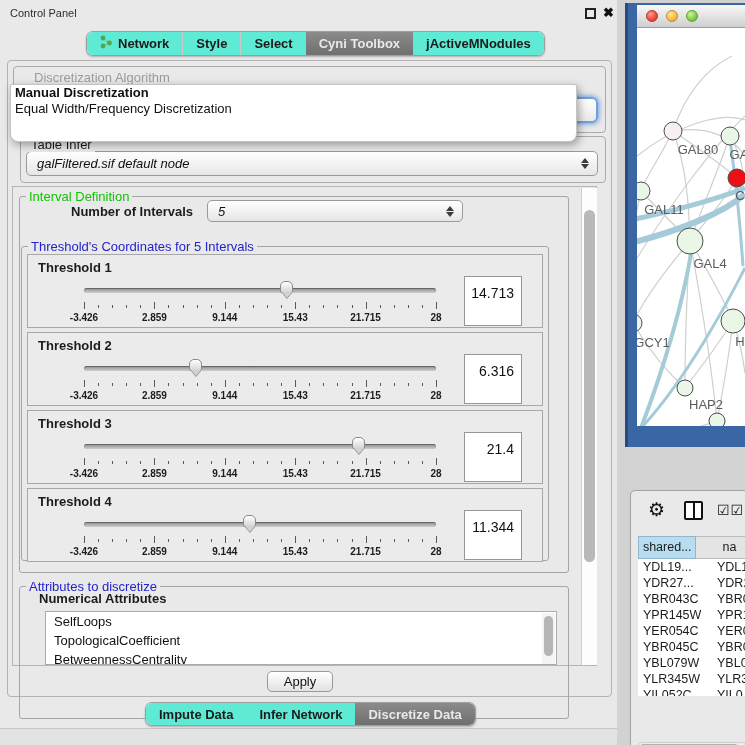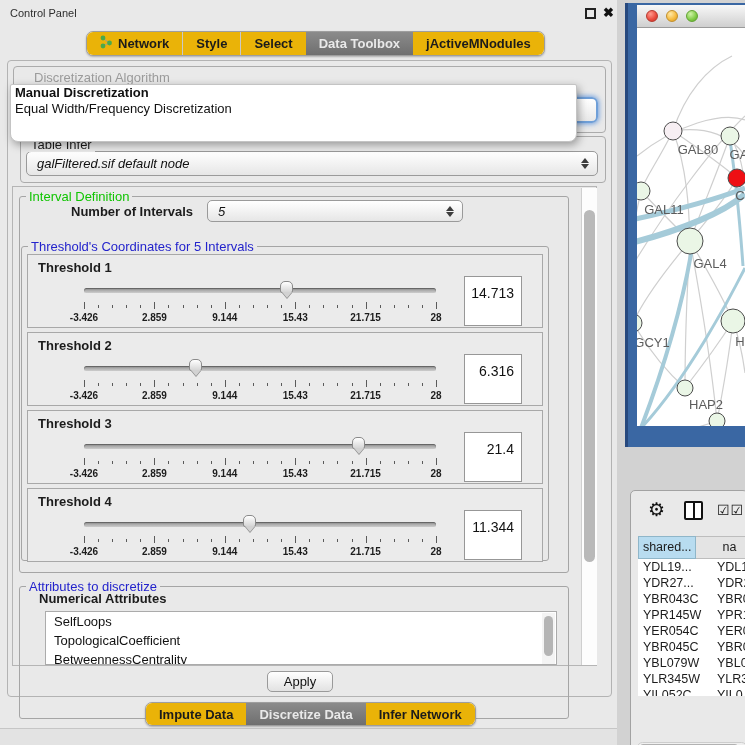--- a/index.html
+++ b/index.html
@@ -9,21 +9,21 @@
   
   .cp { position:absolute; left:0; top:0; width:620px; height:745px; background:#e9e9e9; }
   .cp-titlebar { position:absolute; left:0; top:0; width:100%; height:28px; }
   .cp-title { position:absolute; left:10px; top:7px; font-size:11px; color:#2e2e2e; }
   .float-btn { position:absolute; left:585px; top:8px; width:11px; height:11px; border:2px solid #222; background:transparent; }
   .close-btn { position:absolute; left:603px; top:5px; font-size:13px; font-weight:bold; color:#111; }
 
   .tabbar { position:absolute; display:inline-flex; align-items:stretch; background:#fff; border:1px solid #9e9e9e; border-radius:7px; overflow:hidden; box-shadow:0 1px 2px rgba(0,0,0,.25); }
   .tabbar.top { left:86px; top:31px; height:25px; }
   .tabbar.bottom { left:145px; top:702px; height:24px; }
-  .tab { display:flex; align-items:center; gap:5px; padding:0 13px; font-size:13px; font-weight:bold; color:#1b1b1b; background:#eab308; cursor:default; white-space:nowrap; }
+  .tab { display:flex; align-items:center; gap:5px; padding:0 13px; font-size:13px; font-weight:bold; color:#1b1b1b; background:#5eead4; cursor:default; white-space:nowrap; }
   .tab.sep { border-left:1px solid #c9c9c9; }
   .tab.selected { background:linear-gradient(#8b8b8b,#6f6f6f); color:#e9e9e9; border-left:none; }
   .net-glyph { width:13px; height:14px; display:inline-block; }
 
   .outer-panel { position:absolute; left:7px; top:60px; width:605px; height:637px; border:1px solid #b3b3b3; border-radius:4px; background:#e9e9e9; }
 
   
   .algo-group { position:absolute; left:13px; top:66px; width:593px; height:67px; border:1px solid #ababab; border-radius:4px; }
   .algo-title { position:absolute; left:30px; top:70px; color:#9b9b9b; background:#e9e9e9; padding:0 4px; font-size:13px; }
   .algo-combo { position:absolute; left:22px; top:97px; width:576px; height:26px; background:linear-gradient(#ffffff,#e8e8e8); border:2px solid #6f9fd8; border-radius:6px; box-shadow:0 0 5px 1px rgba(80,140,220,.8); }
@@ -137,21 +137,21 @@
           </svg></span>
         <span>Network</span>
       </div>
       <div class="tab sep">
         <span>Style</span>
       </div>
       <div class="tab sep">
         <span>Select</span>
       </div>
       <div class="tab selected">
-        <span>Data Toolbox</span>
+        <span>Cyni Toolbox</span>
       </div>
       <div class="tab">
         <span>jActiveMNodules</span>
       </div>
     </div>
 
   <div class="outer-panel"></div>
 
   <div class="algo-group"></div>
   <div class="algo-title">Discretization Algorithm</div>
@@ -388,25 +388,25 @@
       </div>
   </div>
 
   <div class="apply-btn">Apply</div>
 
   <div class="dock-strip"></div>
   <div class="tabbar bottom" id="bottomTabs">
       <div class="tab">
         <span>Impute Data</span>
       </div>
+      <div class="tab">
+        <span>Infer Network</span>
+      </div>
       <div class="tab selected">
         <span>Discretize Data</span>
-      </div>
-      <div class="tab">
-        <span>Infer Network</span>
       </div>
     </div>
 </div>
 
 <div class="side">
   <div class="net-window">
     <div class="mac-titlebar">
       <span class="light red"></span>
       <span class="light yellow"></span>
       <span class="light green"></span>

